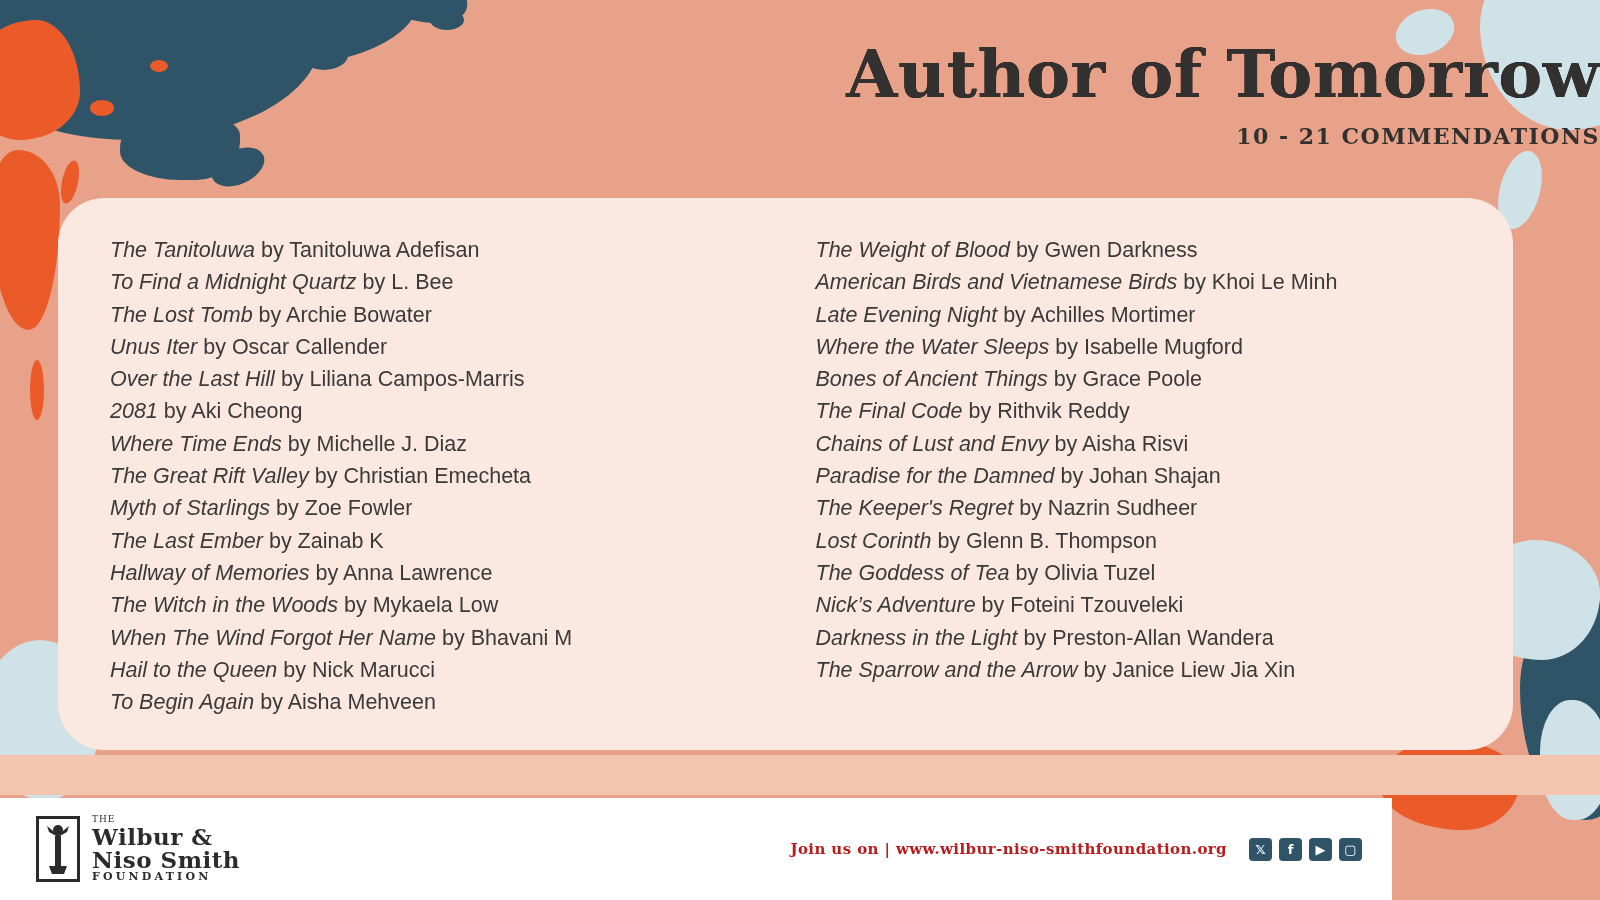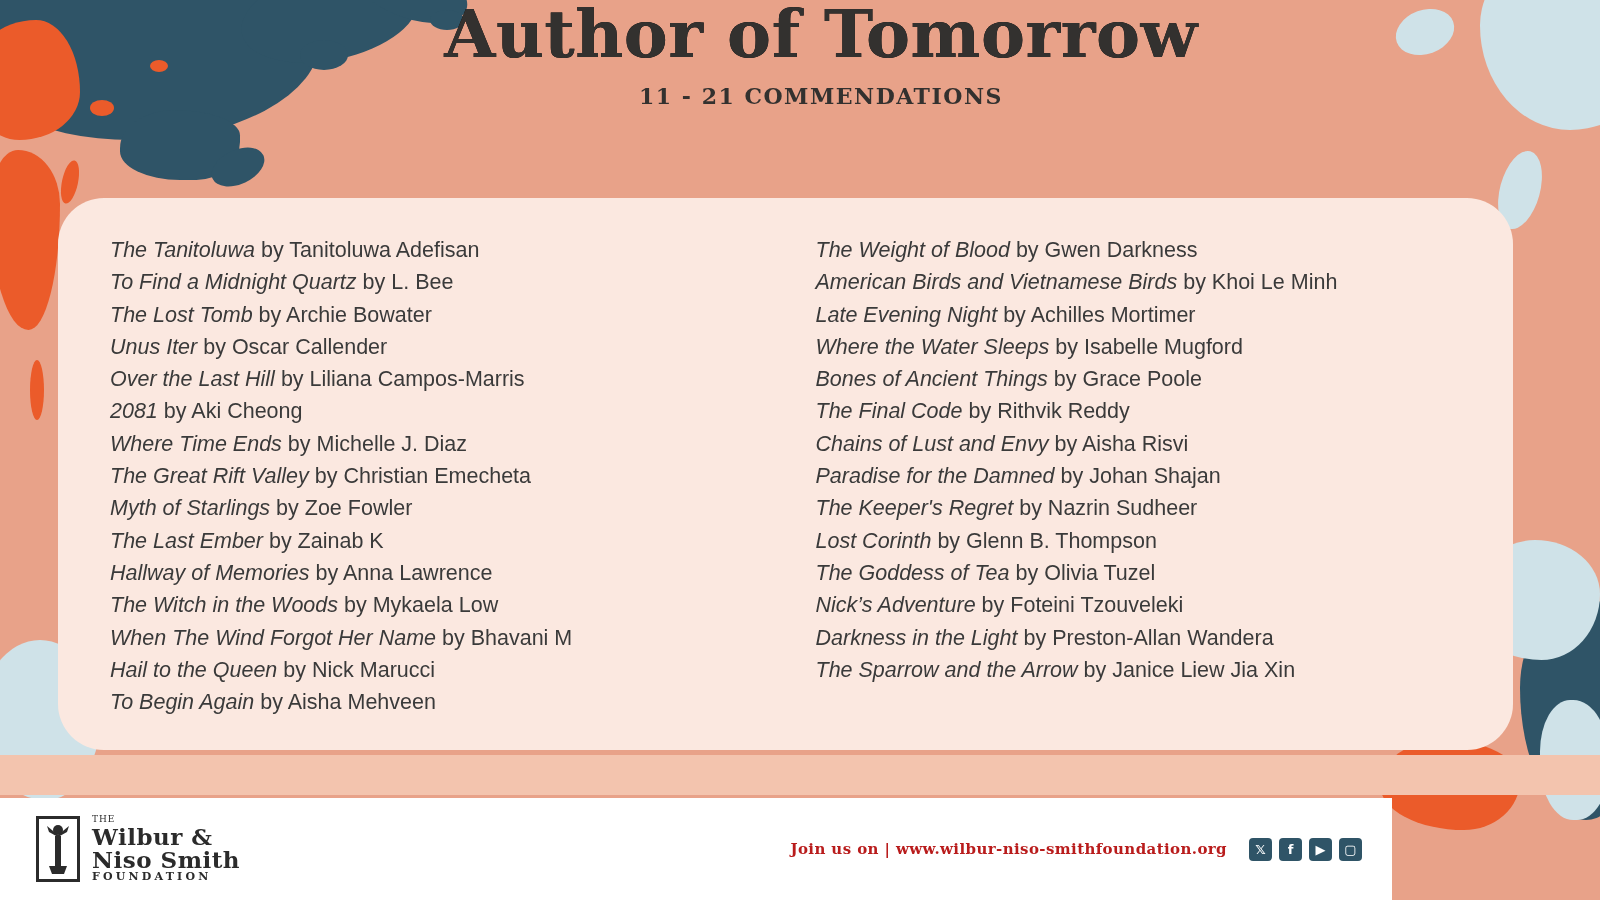--- a/index.html
+++ b/index.html
@@ -59,21 +59,22 @@
   
   .n1 { left: 1520px; top: 600px; width: 120px; height: 220px; border-radius: 50% 40% 45% 55% / 40% 50% 50% 60%; }
   .n2 { left: 1430px; top: 330px; width: 20px; height: 46px; border-radius: 50%; transform: rotate(25deg); }
 
   
   .p1 { left: 0; top: 755px; width: 1600px; height: 40px; background: #f3c4ae; }
 
   
   .header {
     position: relative; z-index: 5;
-    text-align: center;
+    text-align: right;
+    padding-top: 40px;
     margin-left: 42px;
   }
   .title {
     font-family: "DejaVu Serif", serif;
     font-weight: 700;
     font-size: 66px;
     color: #33312f;
     letter-spacing: 0.5px;
     line-height: 1.05;
     text-shadow: 0 0 0 #000;
@@ -201,21 +202,21 @@
     <div class="splat ice i6"></div>
     <div class="splat ice i7"></div>
     <div class="splat ice i8"></div>
     <div class="splat ice i9"></div>
 
     <div class="splat peach p1"></div>
   </div>
 
   <div class="header">
     <div class="title">Author of Tomorrow</div>
-    <div class="subtitle">11 - 21 COMMENDATIONS</div>
+    <div class="subtitle">10 - 21 COMMENDATIONS</div>
   </div>
 
   <div class="card">
     <div class="col" id="col-left">
         <div class="entry"><span class="t">The Tanitoluwa</span><span class="by"> by Tanitoluwa Adefisan</span></div>
         <div class="entry"><span class="t">To Find a Midnight Quartz</span><span class="by"> by L. Bee</span></div>
         <div class="entry"><span class="t">The Lost Tomb</span><span class="by"> by Archie Bowater</span></div>
         <div class="entry"><span class="t">Unus Iter</span><span class="by"> by Oscar Callender</span></div>
         <div class="entry"><span class="t">Over the Last Hill</span><span class="by"> by Liliana Campos-Marris</span></div>
         <div class="entry"><span class="t">2081</span><span class="by"> by Aki Cheong</span></div>

